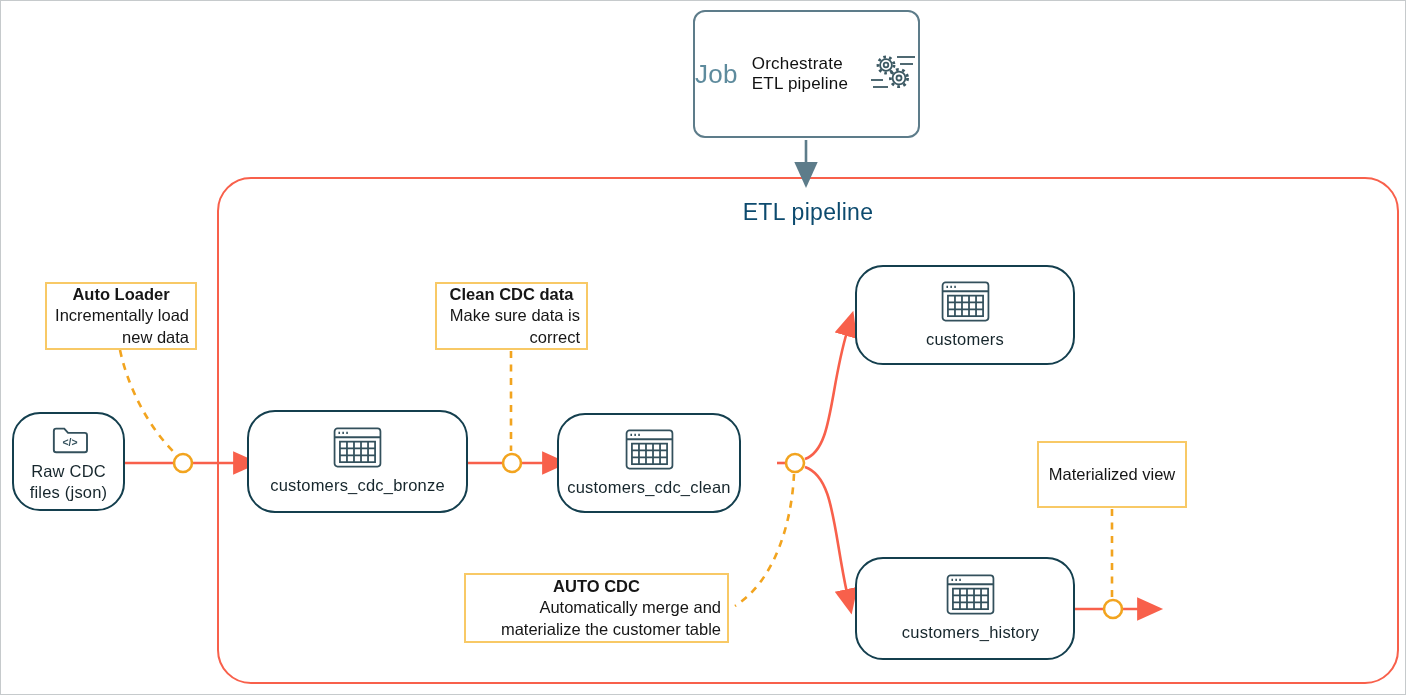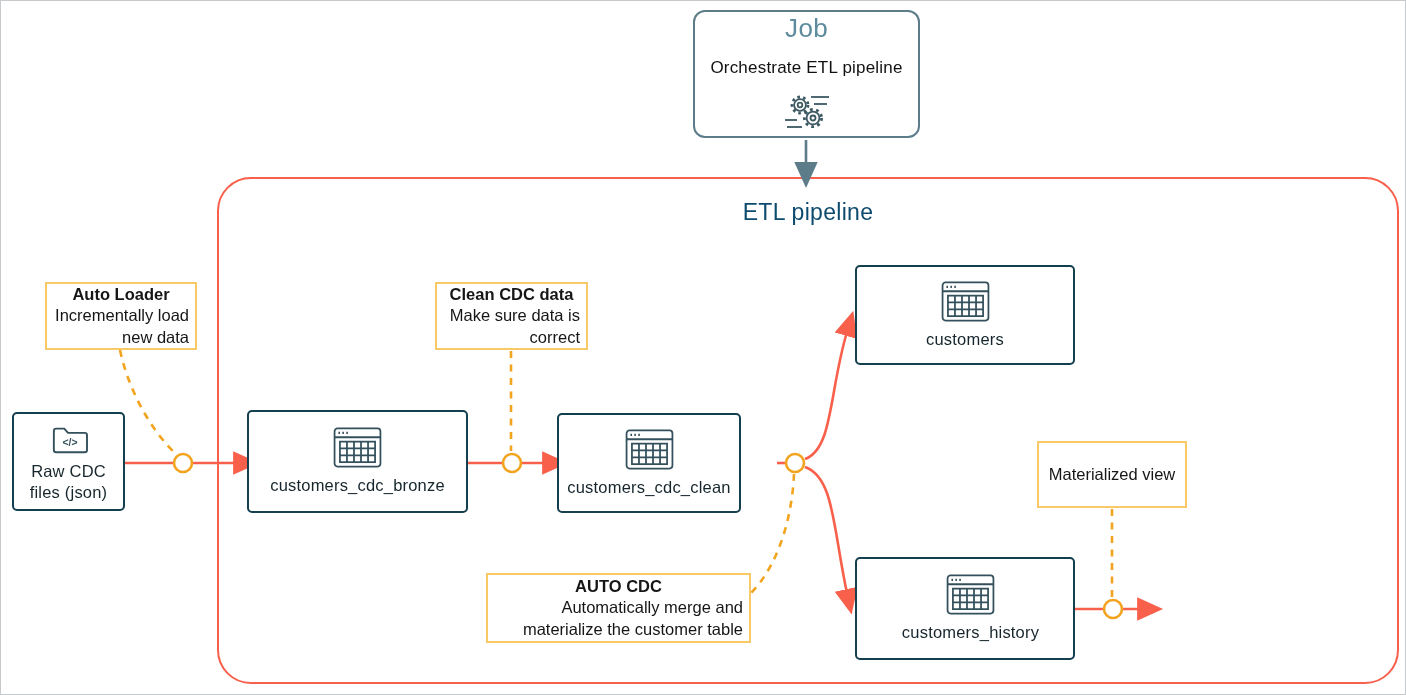--- a/index.html
+++ b/index.html
@@ -3,34 +3,34 @@
 <meta charset="utf-8">
 <style>
   html,body{margin:0;padding:0;background:#ffffff;}
   .canvas{
     position:relative;width:1406px;height:695px;background:#ffffff;
     font-family:"Liberation Sans",sans-serif;overflow:hidden;
     box-shadow:inset 0 0 0 1px #c6cacc;
   }
   
   .node{
-    position:absolute;background:#fff;border:2.5px solid #143f4e;border-radius:5px;
+    position:absolute;background:#fff;border:2.5px solid #143f4e;border-radius:28px;
     display:flex;flex-direction:column;align-items:center;justify-content:center;
     box-sizing:border-box;z-index:3;
   }
   .node .label{
     color:#16262c;font-size:16.5px;letter-spacing:.2px;margin-top:7px;text-align:center;
     line-height:1.25;
   }
   .node svg{display:block;}
   
   .job{
     position:absolute;left:693px;top:10px;width:227px;height:128px;box-sizing:border-box;
     border:2.5px solid #5d7c8a;border-radius:12px;background:#fff;z-index:3;
-    display:flex;flex-direction:column;align-items:center;justify-content:center;gap:14px;
+    display:flex;flex-direction:row;align-items:center;justify-content:center;gap:14px;
   }
   .job-title{color:#5e8b9d;font-size:26px;font-weight:500;letter-spacing:.3px;}
   .job-sub{color:#111;font-size:17px;letter-spacing:.2px;}
   
   .etl{
     position:absolute;left:217px;top:177px;width:1182px;height:507px;box-sizing:border-box;
     border:2.5px solid #f8604b;border-radius:34px;background:transparent;z-index:1;
   }
   .etl-title{
     position:absolute;left:217px;top:199px;width:1182px;text-align:center;
@@ -190,21 +190,21 @@
   <div class="ann" style="left:45px;top:282px;width:152px;height:68px;">
     <div class="ann-title">Auto Loader</div>
     <div class="ann-body">Incrementally load new data</div>
   </div>
 
   <div class="ann" style="left:435px;top:282px;width:153px;height:68px;">
     <div class="ann-title">Clean CDC data</div>
     <div class="ann-body">Make sure data is correct</div>
   </div>
 
-  <div class="ann" style="left:486px;top:573px;width:265px;height:70px;">
+  <div class="ann" style="left:464px;top:573px;width:265px;height:70px;">
     <div class="ann-title">AUTO CDC</div>
     <div class="ann-body">Automatically merge and materialize the customer table</div>
   </div>
 
   <div class="ann" style="left:1037px;top:441px;width:150px;height:67px;">
     <div class="ann-body">Materialized view</div>
   </div>
 
 </div>
 

